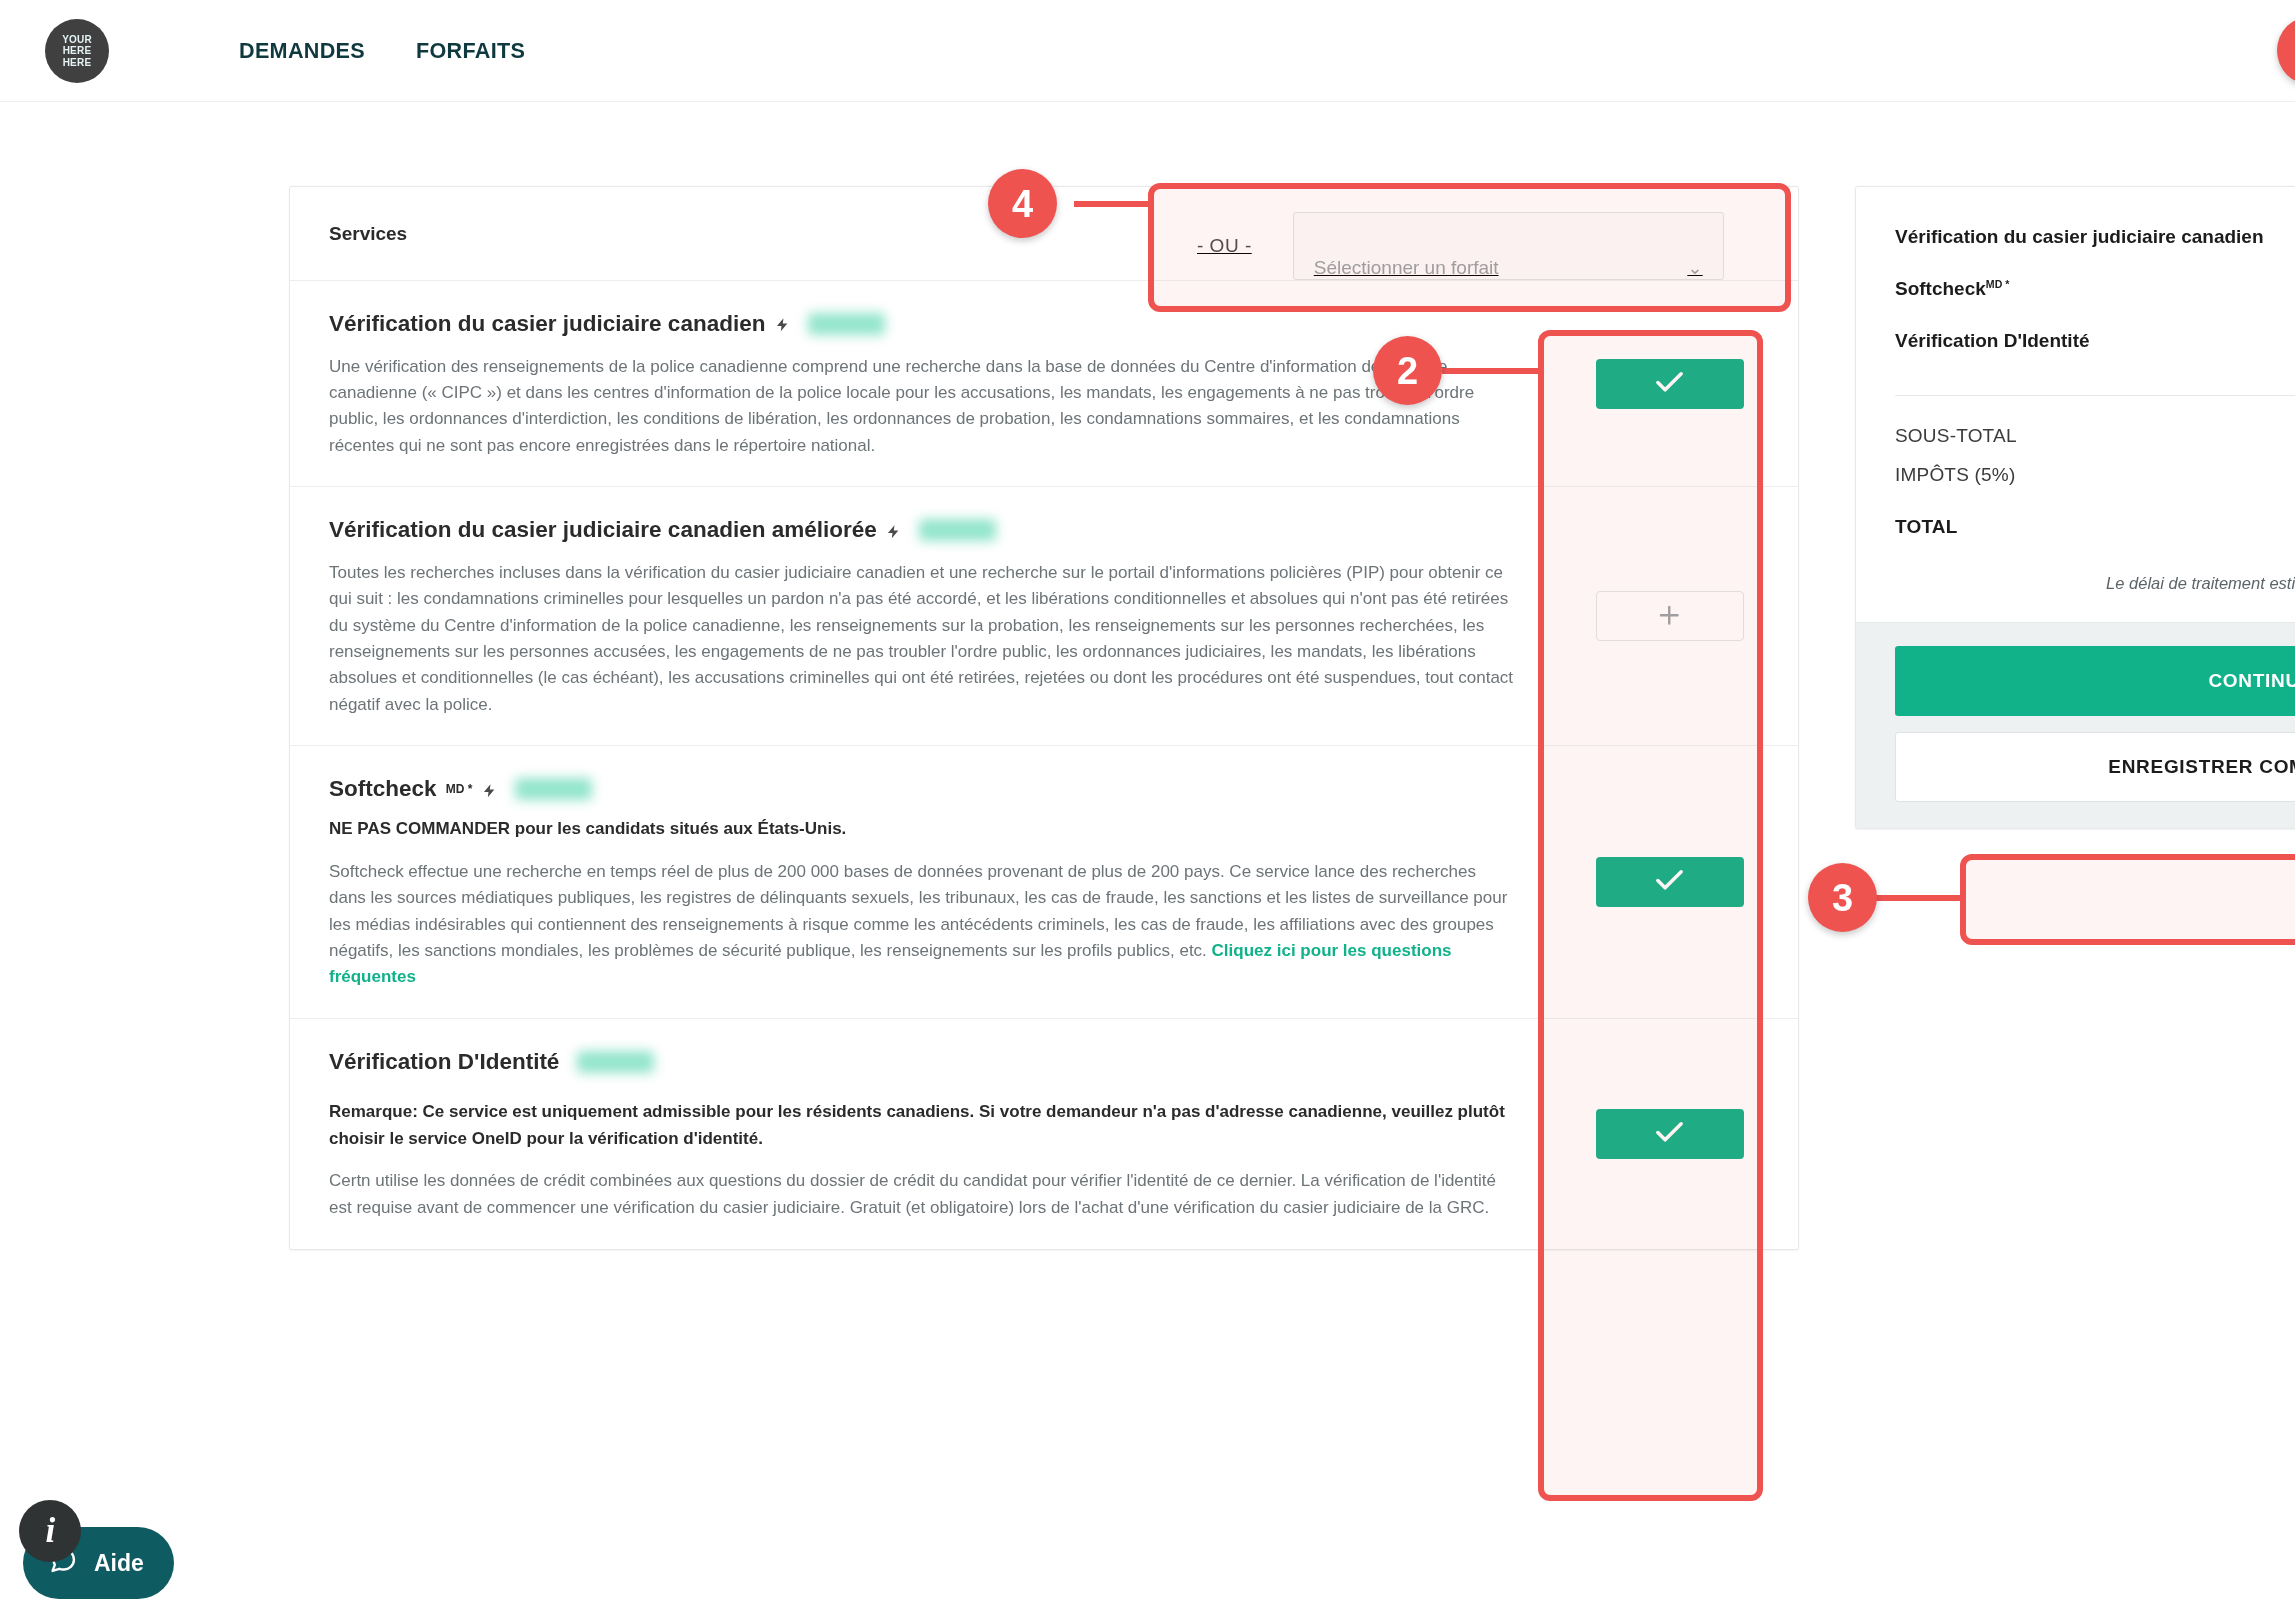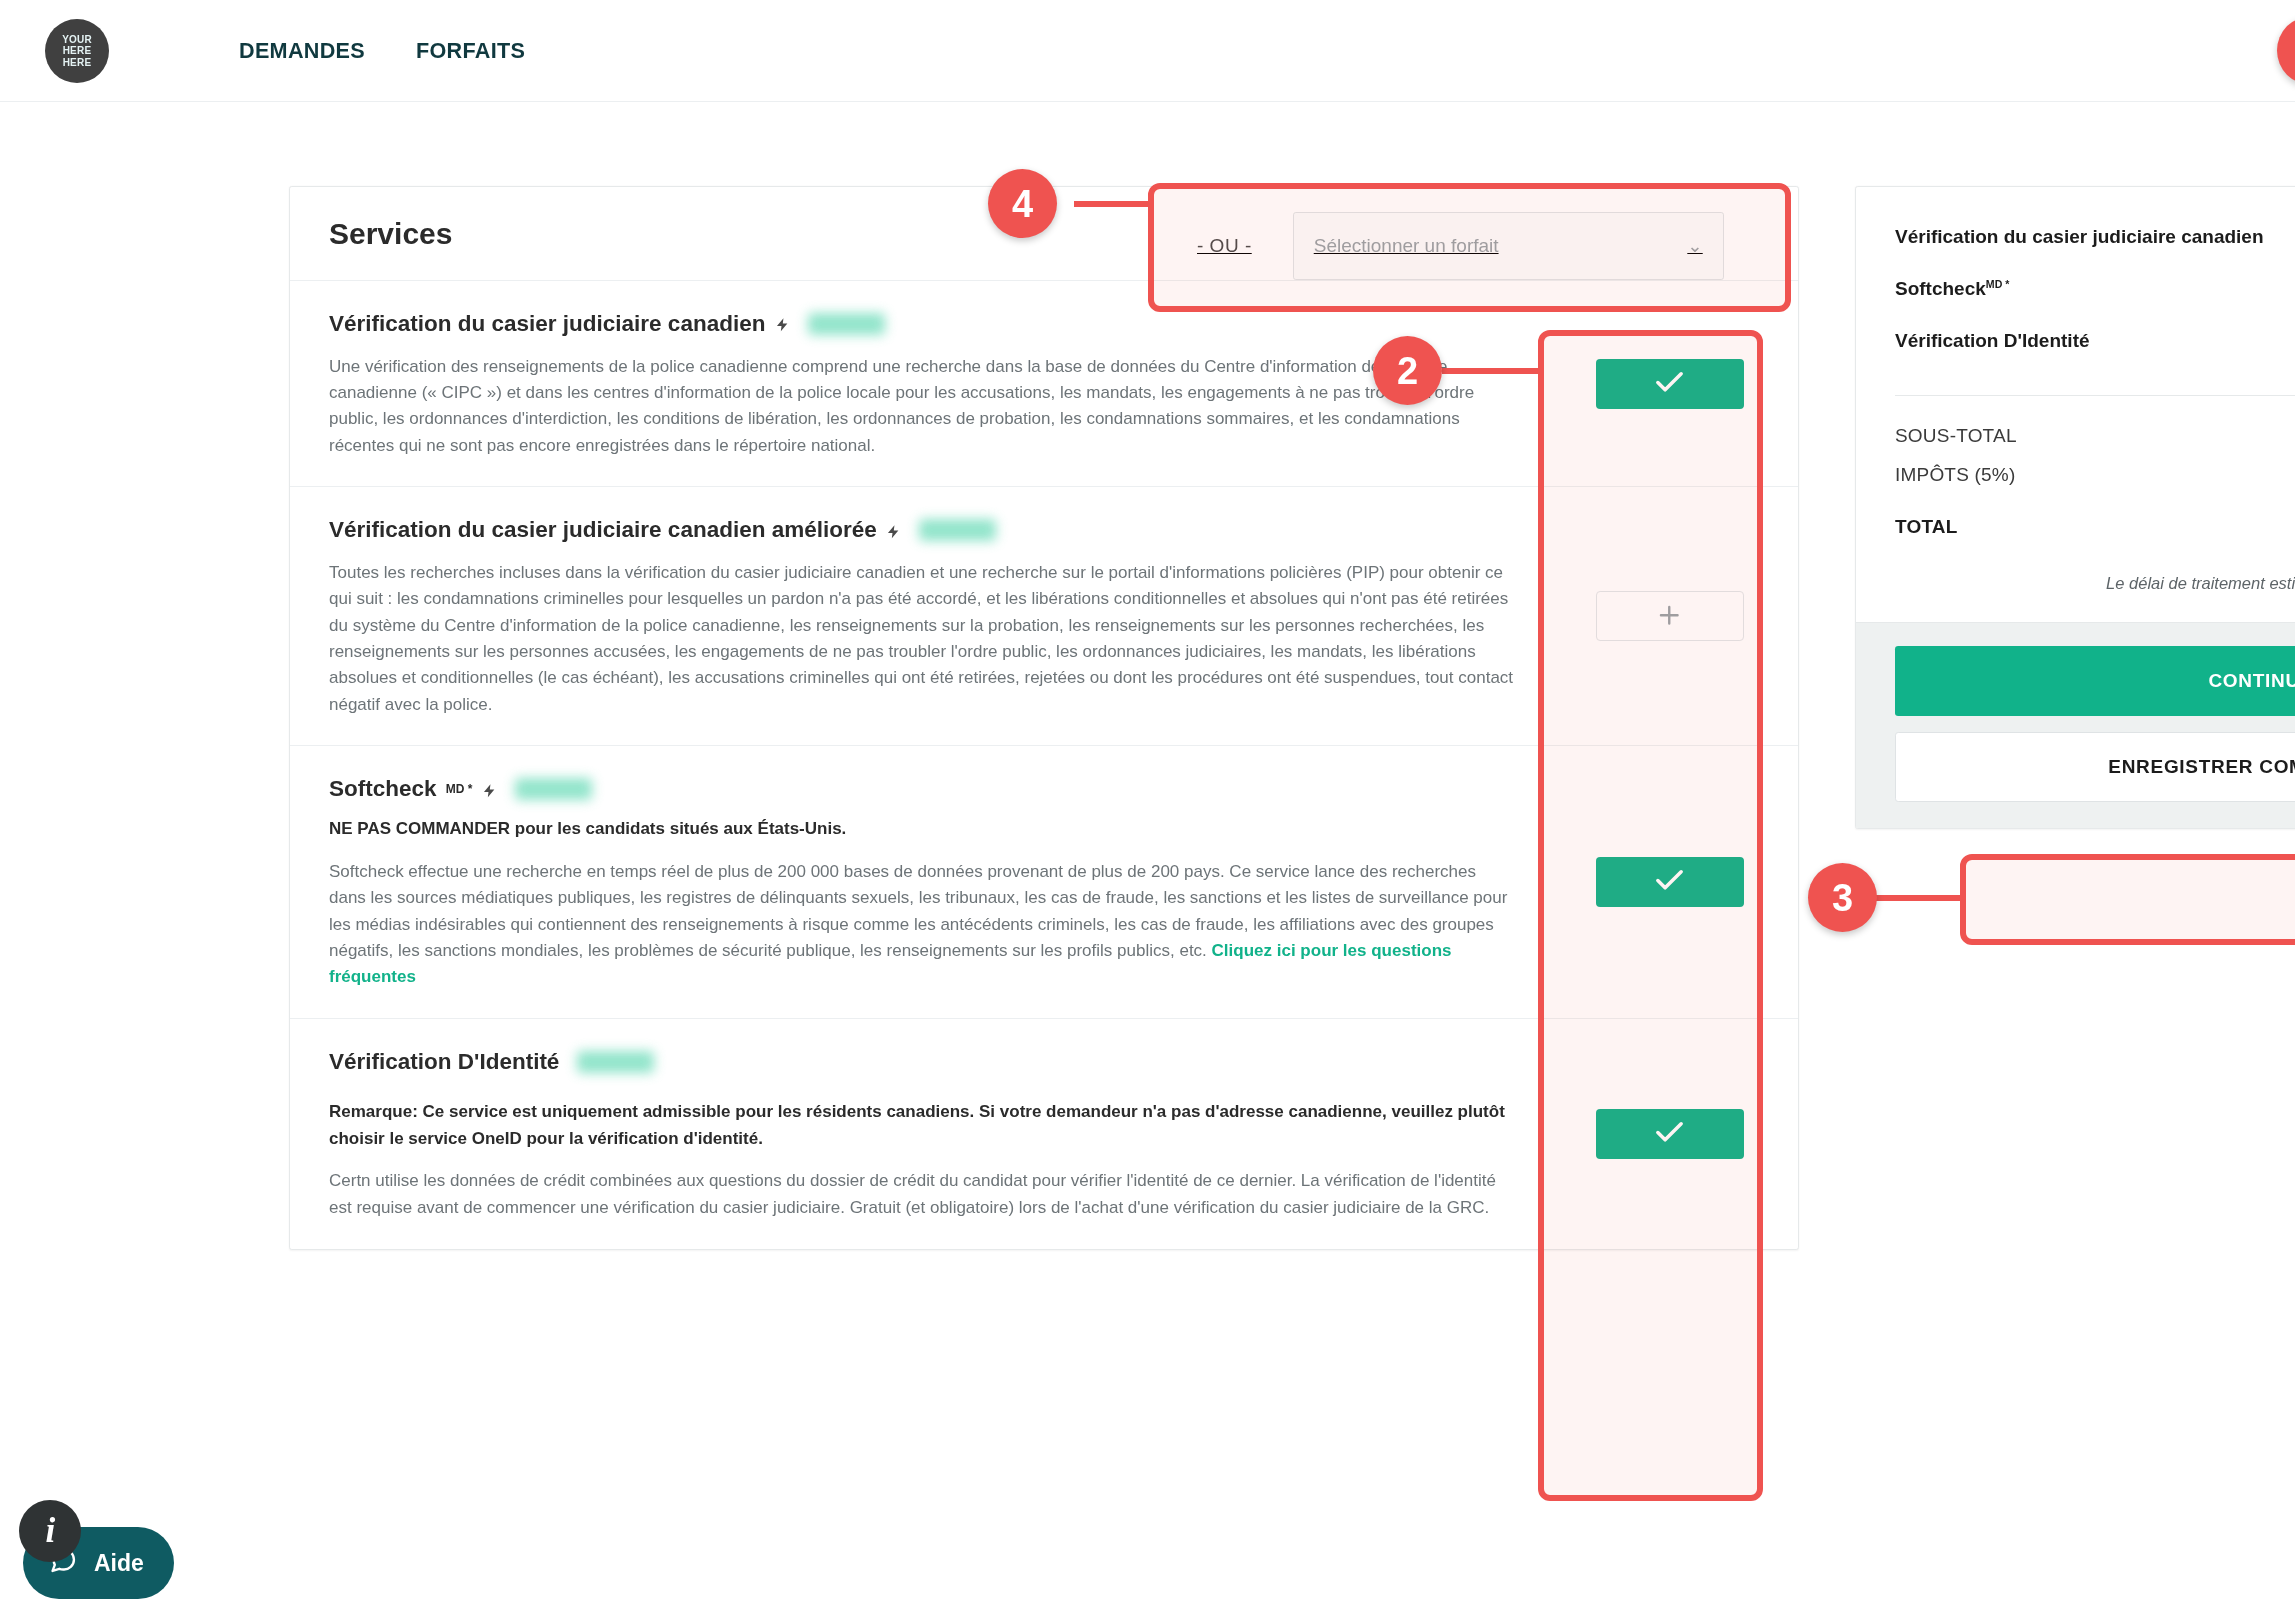--- a/index.html
+++ b/index.html
@@ -35,26 +35,26 @@
   
   .services-card {
     position: absolute; left: 289px; top: 84px; width: 1510px;
     background: #ffffff; border: 0.5px solid #e6e9ea; border-radius: 2.8px;
     box-shadow: 0 0.5px 1.8px rgba(0,0,0,.05);
   }
   .services-head {
     height: 94px; display: flex; align-items: center;
     border-bottom: 0.5px solid #eceff1; position: relative;
   }
-  .services-title { font-size: 30px; font-weight: 700; color: #2b2b2b; margin-left: 39px; }
+  .services-title { font-size: 19px; font-weight: 700; color: #2b2b2b; margin-left: 39px; }
   .or-wrap { position: absolute; left: 907px; top: 12px; height: 94px; display: flex; align-items: center; gap: 41px; text-decoration: underline; }
   .or-label { font-size: 19px; color: #4a4a4a; letter-spacing: 0.5px; white-space: nowrap; }
   .forfait-select {
     width: 431px; height: 68px; border: 0.5px solid #e0e4e6; border-radius: 2.8px;
-    background: #fbfcfc; display: flex; align-items: center; justify-content: space-between;
+    background: #fbfcfc; display: flex; align-items: flex-end; justify-content: space-between;
     padding: 0 20px; cursor: pointer;
   }
   .forfait-select .ph { font-size: 19px; color: #9aa2a6; }
   .chev { color: #9aa2a6; font-size: 18.4px; }
 
   .srow { display: flex; border-bottom: 0.5px solid #eceff1; position: relative; }
   .srow:last-child { border-bottom: none; }
   .sbody { flex: 1 1 auto; padding: 30px 27.5px 27.5px 39px; min-width: 0; }
   .saction { width: 257px; flex: 0 0 257px; display: flex; align-items: center; justify-content: center; }
 

